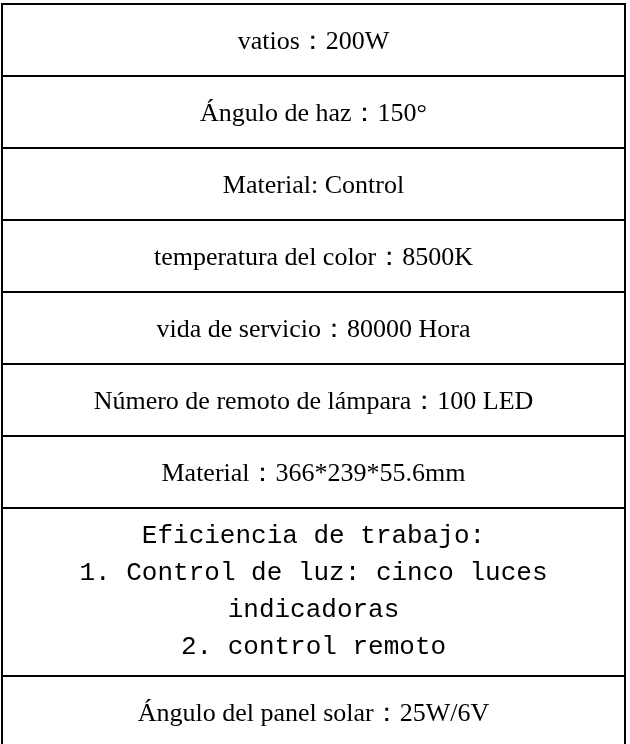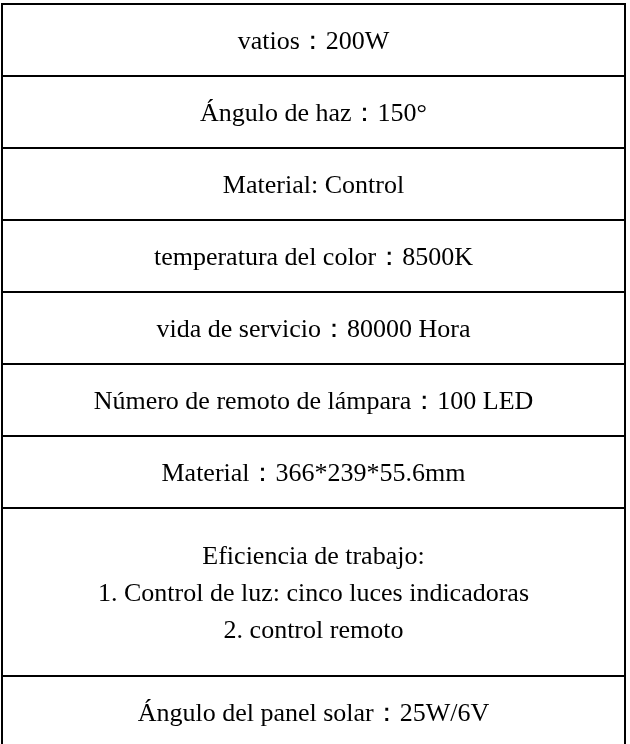--- a/index.html
+++ b/index.html
@@ -14,21 +14,21 @@
   .spec-table td {
     border: 2.5px solid #000000;
     text-align: center;
     vertical-align: middle;
     font-size: 26px;
     line-height: 37px;
     padding: 8px;
     height: 54px;
   }
   .spec-table td.multi { height: 150px; }
-  .line { display: block; }
+  .line { display: block; font-family: Liberation Mono, monospace; }
 </style>
 </head>
 <body>
 
 <table class="spec-table">
   <tbody>
     <tr>
         <td><span>vatios</span><span>：</span><span>200W</span></td>
       </tr>
     <tr>

